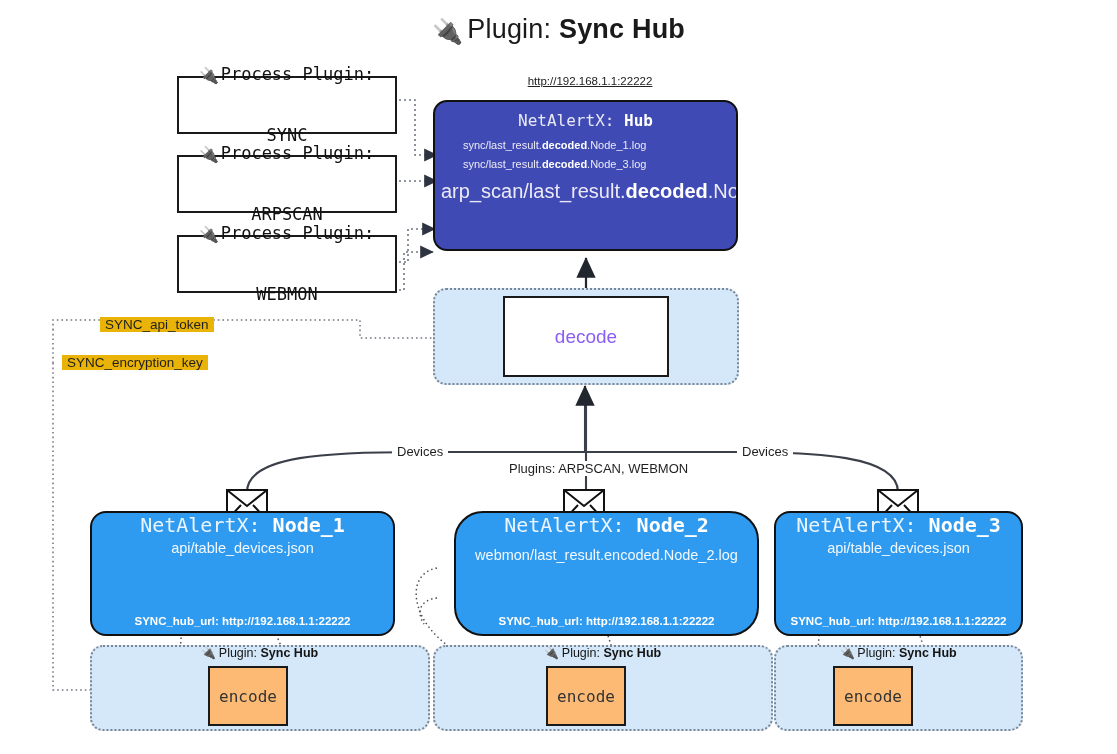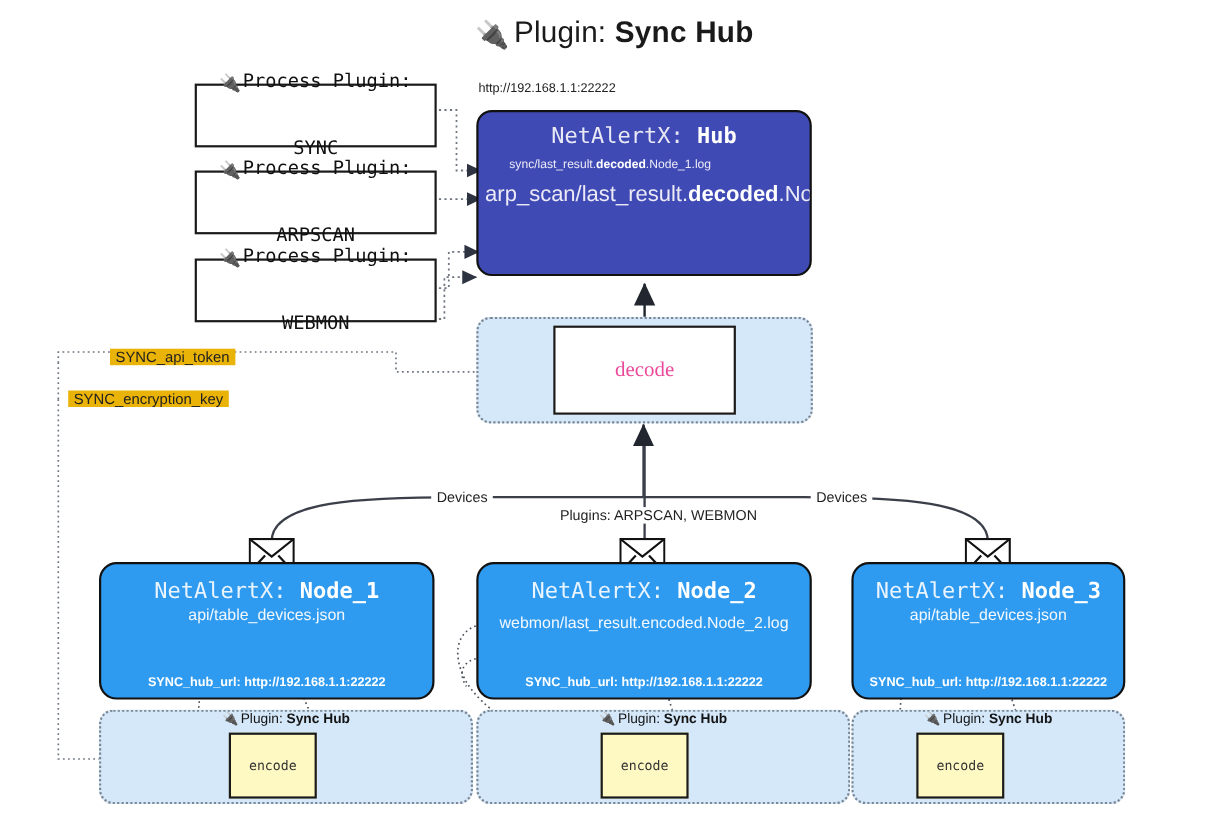--- a/index.html
+++ b/index.html
@@ -14,22 +14,22 @@
 
   
   #title{
     left:0;top:14px;width:1117px;text-align:center;
     font-size:27px;color:#1a1a1a;letter-spacing:.2px;
   }
   #title .plug{font-size:25px;margin-right:4px;display:inline-block;transform:translateY(2px);}
   #title .strong{font-weight:bold;}
 
   #hub-url{
-    left:435px;top:75px;width:310px;text-align:left;
-    font-size:11.5px;color:#222;
+    left:435px;top:75px;width:310px;text-align:center;
+    font-size:11.5px;color:#222;text-decoration:underline;
   }
 
   
   .pp{
     width:220px;height:58px;background:#fff;border:2px solid #1a1a1a;
     font-family:"DejaVu Sans Mono","Liberation Mono",monospace;
     font-size:17px;color:#111;line-height:1.22;
     display:flex;flex-direction:column;align-items:center;justify-content:center;
   }
   .pp .l1{display:flex;align-items:center;gap:1px;white-space:nowrap;}
@@ -39,21 +39,21 @@
   #pp2{left:177px;top:155px;}
   #pp3{left:177px;top:235px;}
 
   
   #hub{
     left:433px;top:100px;width:305px;height:151px;
     background:#3f4ab4;border:2.5px solid #111;border-radius:14px;
     color:#fff;overflow:hidden;
   }
   #hub .hub-title{
-    text-align:center;margin-top:9px;font-size:20px;
+    text-align:center;margin-top:9px;font-size:16px;
     font-family:"DejaVu Sans Mono","Liberation Mono",monospace;
     color:#e9e9f6;white-space:nowrap;
   }
   #hub .hub-title b{color:#ffffff;}
   #hub .rows{margin-top:6px;}
   #hub .row{
     font-size:11px;color:#eceaf6;line-height:1.72;
     white-space:nowrap;padding-left:28px;
   }
   #hub .row.wide{font-size:20px;padding-left:6px;}
@@ -61,22 +61,22 @@
 
   
   #decode-wrap{
     left:433px;top:288px;width:306px;height:97px;
     background:#d4e8fa;border:2px dotted #7b8794;border-radius:13px;
   }
   #decode{
     left:503px;top:296px;width:166px;height:81px;
     background:#fff;border:2.5px solid #1a1a1a;
     display:flex;align-items:center;justify-content:center;
-    font-family:Liberation Serif, serif;
-    font-size:19px;color:#ec4899;
+    font-family:Liberation Sans, sans-serif;
+    font-size:19px;color:#8b5cf6;
   }
 
   
   .tok{
     font-size:13.5px;color:#1f1f1f;background:#eab308;
     padding:0 5px;white-space:nowrap;
   }
   #tok-api{left:100px;top:317px;}
   #tok-enc{left:62px;top:355px;}
 
@@ -87,35 +87,35 @@
   #lab-dev-l{left:392px;top:444px;}
   #lab-dev-r{left:737px;top:444px;}
   #lab-plug{left:504px;top:461px;}
 
   
   .nodebox{
     width:305px;height:125px;background:#2f9bf0;
     border:2.5px solid #111;border-radius:16px;color:#fff;overflow:hidden;
   }
   .nodebox .n-title{
-    text-align:center;margin-top:12px;font-size:20px;white-space:nowrap;
+    text-align:center;margin-top:0;font-size:20px;white-space:nowrap;
     font-family:"DejaVu Sans Mono","Liberation Mono",monospace;color:#eaf4fe;
   }
   .nodebox .n-title b{color:#ffffff;}
   .nodebox .n-line{
     text-align:center;font-size:14.5px;color:#f2f8fe;white-space:nowrap;line-height:1.55;
   }
   .nodebox .n-body{margin-top:0;}
   .nodebox .n-body.two{margin-top:7px;}
   .nodebox .n-foot{
     position:absolute;left:0;bottom:7px;width:100%;text-align:center;
     font-size:11.5px;color:#ffffff;white-space:nowrap;font-weight:bold;
   }
   #node1{left:90px;top:511px;}
-  #node2{left:433px;top:511px;}
+  #node2{left:454px;top:511px;border-radius:29px;}
   #node3{left:774px;top:511px;width:249px;}
 
   
   .env{width:42px;height:32px;}
   #env1{left:226px;top:489px;}
   #env2{left:563px;top:489px;}
   #env3{left:877px;top:489px;}
 
   
   .shwrap{
@@ -125,24 +125,24 @@
   #sh2{left:433px;top:645px;width:340px;}
   #sh3{left:774px;top:645px;width:249px;}
   .shlabel{
     position:absolute;top:-1px;width:100%;text-align:center;
     font-size:12.5px;color:#141414;white-space:nowrap;
   }
   .shlabel .plug{font-size:12px;margin-right:2px;}
   .shlabel b{font-weight:bold;}
   .encode{
     position:absolute;top:19px;width:76px;height:56px;
-    background:#fef9c3;border:2px solid #1a1a1a;
+    background:#fdba74;border:2px solid #1a1a1a;
     display:flex;align-items:center;justify-content:center;
     font-family:"DejaVu Sans Mono","Liberation Mono",monospace;
-    font-size:12px;color:#333;
+    font-size:16px;color:#333;
   }
   #enc1{left:116px;}
   #enc2{left:111px;}
   #enc3{left:57px;}
 </style>
 </head>
 <body>
 
 <div id="stage">
 
@@ -230,20 +230,21 @@
         <span class="plug">🔌</span>
         <span>Process Plugin:</span>
       </div>
     <div class="l2">WEBMON</div>
   </div>
 
   <div class="node" id="hub">
     <div class="hub-title"><span>NetAlertX: </span><b>Hub</b></div>
     <div class="rows">
       <div class="row"><span>sync/last_result.</span><b>decoded</b><span>.Node_1.log</span></div>
+      <div class="row"><span>sync/last_result.</span><b>decoded</b><span>.Node_3.log</span></div>
       <div class="row wide"><span>arp_scan/last_result.</span><b>decoded</b><span>.Node_2.log</span></div>
     </div>
   </div>
 
   <div class="node" id="decode-wrap"></div>
   <div class="node" id="decode">decode</div>
 
   <div class="node tok" id="tok-api">SYNC_api_token</div>
   <div class="node tok" id="tok-enc">SYNC_encryption_key</div>
 

